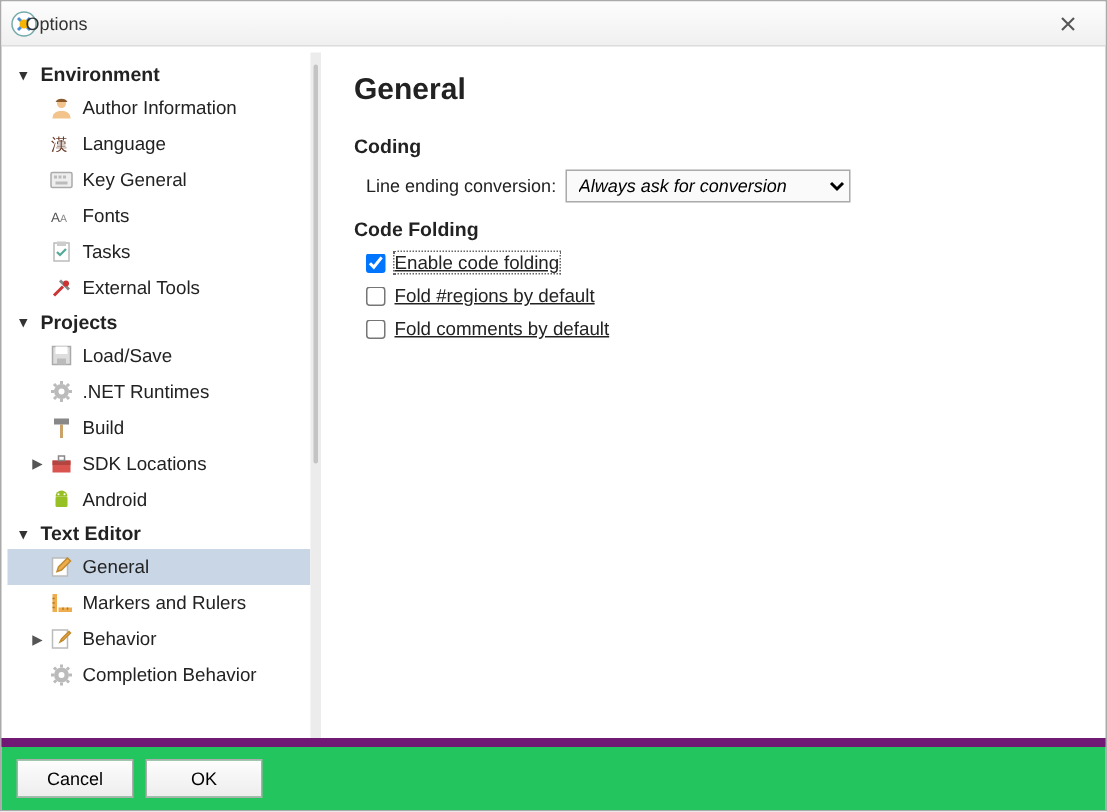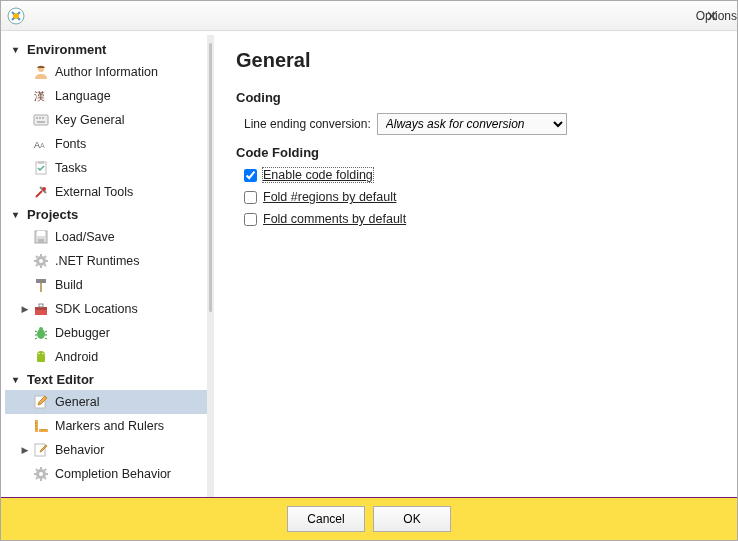--- a/index.html
+++ b/index.html
@@ -19,22 +19,22 @@
   .titlebar {
     height: 30px;
     background: linear-gradient(to bottom, #fdfdfd, #f0f0f0);
     border-bottom: 1px solid #dcdcdc;
     display: flex; align-items: center;
     padding: 0 4px 0 6px;
     position: relative;
   }
   .titlebar .app-icon { width: 18px; height: 18px; margin-right: 6px; }
   .titlebar .title {
-    position: absolute; left: 0; right: 0;
-    text-align: right; font-size: 12px; color: #333;
+    position: absolute; left: 16px; right: 0;
+    text-align: left; font-size: 12px; color: #333;
     pointer-events: none;
   }
   .titlebar .close {
     margin-left: auto; width: 42px; height: 20px;
     display: flex; align-items: center; justify-content: center;
     color: #666; font-size: 11px;
   }
   .body {
     flex: 1; display: flex; overflow: hidden;
     padding: 4px 0 0 0;
@@ -109,24 +109,24 @@
     font-size: 12.5px;
     text-decoration: underline;
   }
   .chk-row input[type=checkbox]{
     width:13px; height:13px; margin: 0 6px 0 0;
   }
   .chk-row.focused span {
     outline: 1px dotted #666; outline-offset: 0px;
   }
   .footer {
-    border-top: 1px solid #701a75;
+    border-top: 6px solid #701a75;
     padding: 8px 10px;
-    display: flex; justify-content: center; gap: 8px;
-    background: #fde047;
+    display: flex; justify-content: flex-start; gap: 8px;
+    background: #22c55e;
   }
   .btn {
     min-width: 78px; height: 26px;
     border: 1px solid #adadad;
     background: linear-gradient(to bottom,#fdfdfd,#ededed);
     font-size: 12px;
     cursor: default;
     padding: 0 12px;
   }
 
@@ -265,32 +265,20 @@
               <rect x="2" y="6" width="12" height="8" fill="#d9534f"></rect>
               <rect x="2" y="6" width="12" height="3" fill="#b34440"></rect>
               <rect x="6" y="3" width="4" height="3" fill="none" stroke="#888"></rect>
             </svg>
           </span>
         <span class="label">SDK Locations</span>
       </div>
       <div class="tree-item">
         <span class="icon">
             <svg viewBox="0 0 16 16">
-              <ellipse cx="8" cy="9" rx="4" ry="5" fill="#5cb85c"></ellipse>
-              <circle cx="8" cy="4" r="2" fill="#5cb85c"></circle>
-              <g stroke="#3a8a3a">
-                <path d="M4 7l-2-1M4 10H2M4 13l-2 1M12 7l2-1M12 10h2M12 13l2 1"></path>
-              </g>
-            </svg>
-          </span>
-        <span class="label">Debugger</span>
-      </div>
-      <div class="tree-item">
-        <span class="icon">
-            <svg viewBox="0 0 16 16">
               <rect x="4" y="6" width="8" height="7" rx="1" fill="#97c024"></rect>
               <path d="M4 6a4 4 0 018 0" fill="#97c024"></path>
               <circle cx="6" cy="4.5" r="0.7" fill="#fff"></circle>
               <circle cx="10" cy="4.5" r="0.7" fill="#fff"></circle>
             </svg>
           </span>
         <span class="label">Android</span>
       </div>
 
       <div class="cat-head">

